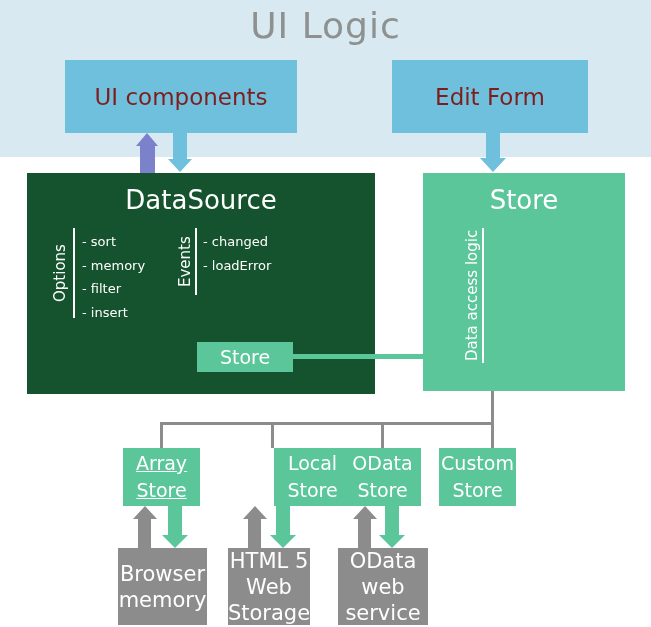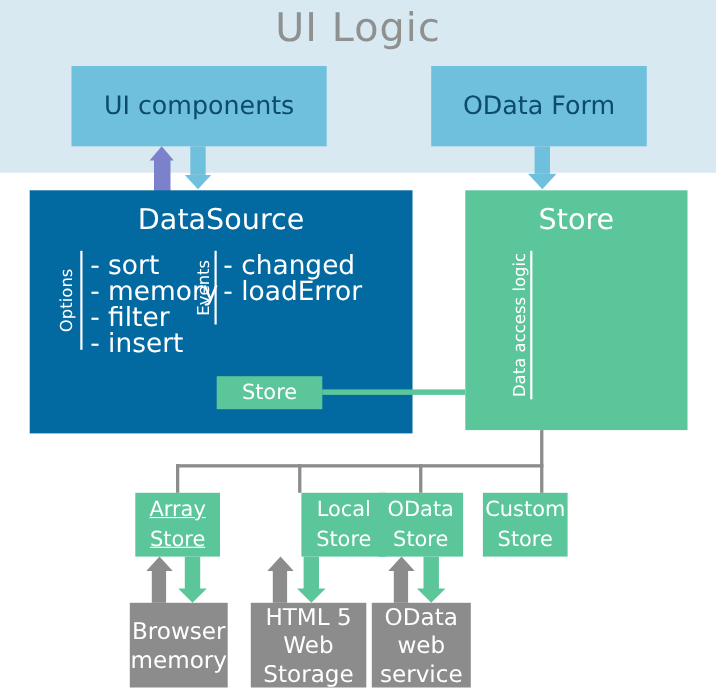--- a/index.html
+++ b/index.html
@@ -5,30 +5,30 @@
   html,body{margin:0;padding:0;}
   body{
     width:651px;height:627px;position:relative;background:#ffffff;
     font-family:"DejaVu Sans","Liberation Sans",sans-serif;overflow:hidden;
   }
   .abs{position:absolute;}
   
   .band{left:0;top:0;width:651px;height:157px;background:#d8e9f1;}
   .main-title{left:0;top:5px;width:651px;text-align:center;font-size:36px;color:#8e9190;letter-spacing:1px;}
   
-  .bluebox{background:#6fc0dc;color:#0c4a6e;display:flex;align-items:center;justify-content:center;font-size:23px;}
+  .bluebox{background:#6fc0dc;color:#7f1d1d;display:flex;align-items:center;justify-content:center;font-size:23px;}
   .box-ui{left:65px;top:60px;width:232px;height:73px;}
   .box-edit{left:392px;top:60px;width:196px;height:73px;}
-  .purplebox{left:27px;top:173px;width:348px;height:221px;background:#0369a1;color:#fff;}
+  .purplebox{left:27px;top:173px;width:348px;height:221px;background:#14532d;color:#fff;}
   .greenbox-main{left:423px;top:173px;width:202px;height:218px;background:#5cc69b;color:#fff;}
   .box-title{position:absolute;left:0;top:12px;width:100%;text-align:center;font-size:26px;color:#fff;}
   
   .vlabel{position:absolute;writing-mode:vertical-rl;transform:rotate(180deg);font-size:15px;color:#fff;text-align:center;}
   .vdivider{position:absolute;width:2px;background:#ffffff;}
-  .itemlist{position:absolute;list-style:none;margin:0;padding:0;font-size:24px;color:#fff;}
+  .itemlist{position:absolute;list-style:none;margin:0;padding:0;font-size:13px;color:#fff;}
   .itemlist li{line-height:23.5px;white-space:nowrap;}
   .itemlist.tight li{line-height:22.5px;}
   
   .store-chip{left:197px;top:342px;width:96px;height:30px;background:#5cc69b;color:#fff;display:flex;align-items:center;justify-content:center;font-size:19px;}
   .green-line{left:293px;top:354px;width:130px;height:5px;background:#5cc69b;}
   
   .gline{position:absolute;background:#8c8c8c;}
   
   .gbox{background:#5cc69b;color:#fff;display:flex;align-items:center;justify-content:center;
         text-align:center;font-size:19px;line-height:27px;white-space:pre-line;top:448px;height:58px;width:77px;}
@@ -45,21 +45,21 @@
 </head>
 <body>
 
 <div class="abs band"></div>
 <div class="abs main-title">UI Logic</div>
 
 <div class="abs bluebox box-ui">
   <span>UI components</span>
 </div>
 <div class="abs bluebox box-edit">
-  <span>OData Form</span>
+  <span>Edit Form</span>
 </div>
 
 <div>
   <div class="tri" style="left:136px;top:133px;border-left:11px solid transparent;border-right:11px solid transparent;border-bottom:13px solid #7b82cb;"></div>
   <div class="stem purple-bg" style="left:140px;top:145px;width:15px;height:29px;"></div>
 </div>
 <div>
   <div class="stem blue-bg" style="left:173px;top:133px;width:14px;height:26px;"></div>
   <div class="tri" style="left:168px;top:159px;border-left:12px solid transparent;border-right:12px solid transparent;border-top:13px solid #6fc0dc;"></div>
 </div>
@@ -147,21 +147,21 @@
 </div>
 <div>
   <div class="stem green-bg" style="left:385px;top:506px;width:14px;height:30px;"></div>
   <div class="tri" style="left:379px;top:535px;border-left:13px solid transparent;border-right:13px solid transparent;border-top:13px solid #5cc69b;"></div>
 </div>
 
 <div class="abs graybox" style="left:118px;width:89px;">
   <span>Browser
 memory</span>
 </div>
-<div class="abs graybox" style="left:228px;width:105px;">
+<div class="abs graybox" style="left:228px;width:82px;">
   <span>HTML 5
 Web
 Storage</span>
 </div>
 <div class="abs graybox" style="left:338px;width:90px;">
   <span>OData
 web
 service</span>
 </div>
 

